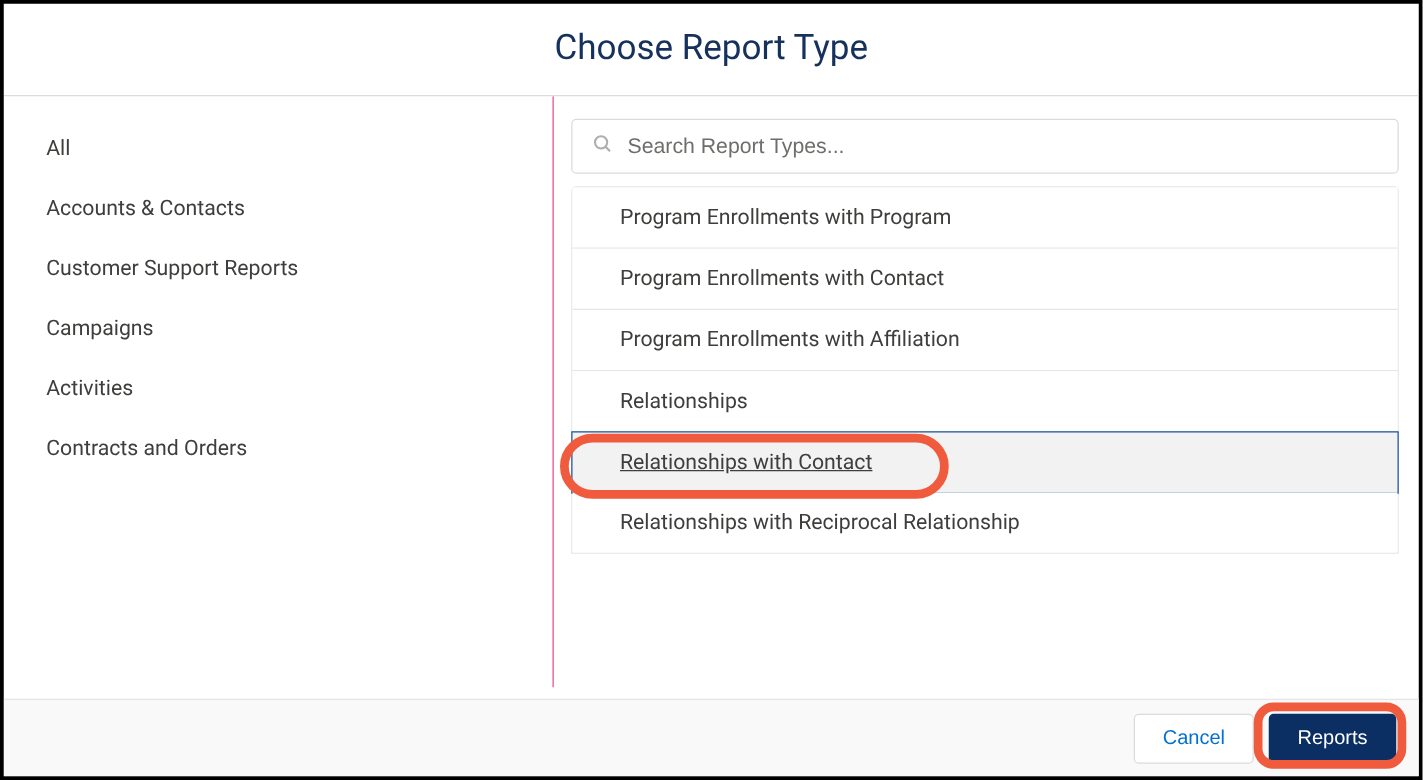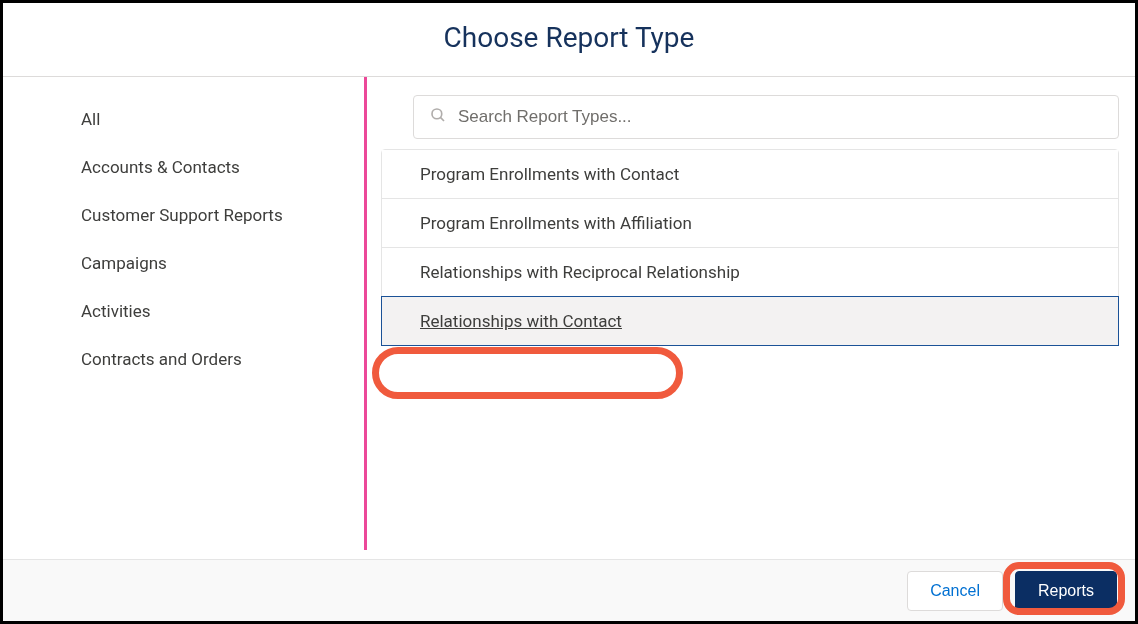--- a/index.html
+++ b/index.html
@@ -23,43 +23,41 @@
   }
   .divider {
     border-top: 1px solid #dddbda;
   }
   .content {
     display: flex;
     height: calc(100% - 80px - 65px);
     overflow: hidden;
   }
   .sidebar {
-    width: 320px;
-    border-right: 3px solid #ec4899;
+    width: 440px;
+    border-right: 1px solid #ec4899;
     padding: 18px 0 0 0;
     overflow: hidden;
-    margin-left: 44px;
   }
   .sidebar-item {
     padding: 14px 0 14px 34px;
     font-size: 17px;
     color: #3e3e3c;
     cursor: pointer;
   }
   .main {
     flex: 1;
     padding: 18px 10px 0 14px;
     overflow: hidden;
     position: relative;
   }
   .search-wrap {
     position: relative;
     margin-bottom: 10px;
     margin-right: 6px;
-    margin-left: 32px;
   }
   .search-icon {
     position: absolute;
     left: 16px;
     top: 50%;
     transform: translateY(-50%);
     color: #b0adab;
     pointer-events: none;
   }
   .search-input {
@@ -170,24 +168,26 @@
       <span class="search-icon">
         <svg width="18" height="18" viewBox="0 0 24 24" fill="none" stroke="currentColor" stroke-width="2.2">
             <circle cx="10.5" cy="10.5" r="6.5"></circle>
             <line x1="20" y1="20" x2="15.2" y2="15.2"></line>
           </svg>
       </span>
       <input class="search-input" type="text" placeholder="Search Report Types..." style="">
     </div>
 
     <div class="list">
+      <div class="list-row"><span class="row-label">Program Enrollments with Program</span></div>
       <div class="list-row"><span class="row-label">Program Enrollments with Contact</span></div>
       <div class="list-row"><span class="row-label">Program Enrollments with Affiliation</span></div>
+      <div class="list-row"><span class="row-label">Relationships</span></div>
+      <div class="list-row selected" id="selected-row"><span class="row-label">Relationships with Contact</span></div>
       <div class="list-row"><span class="row-label">Relationships with Reciprocal Relationship</span></div>
-      <div class="list-row selected" id="selected-row"><span class="row-label">Relationships with Contact</span></div>
     </div>
 
     <div class="highlight-row" style="left:5px; top:270px; width:311px; height:52px;"></div>
   </div>
 </div>
 
 <div class="footer">
   <button class="btn btn-cancel">Cancel</button>
   <button class="btn btn-continue" id="continue-btn">Reports</button>
 </div>

